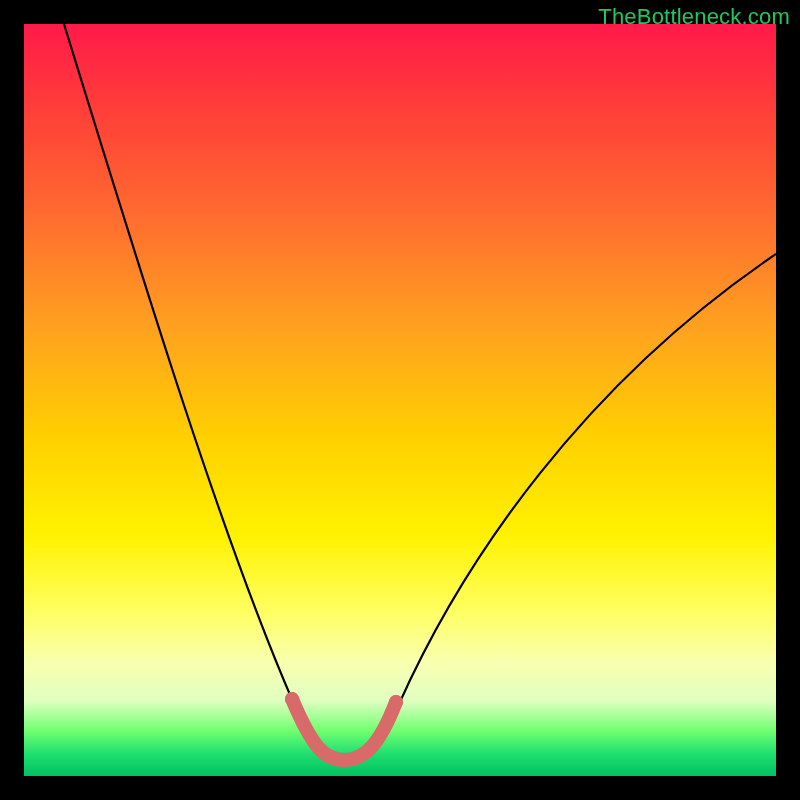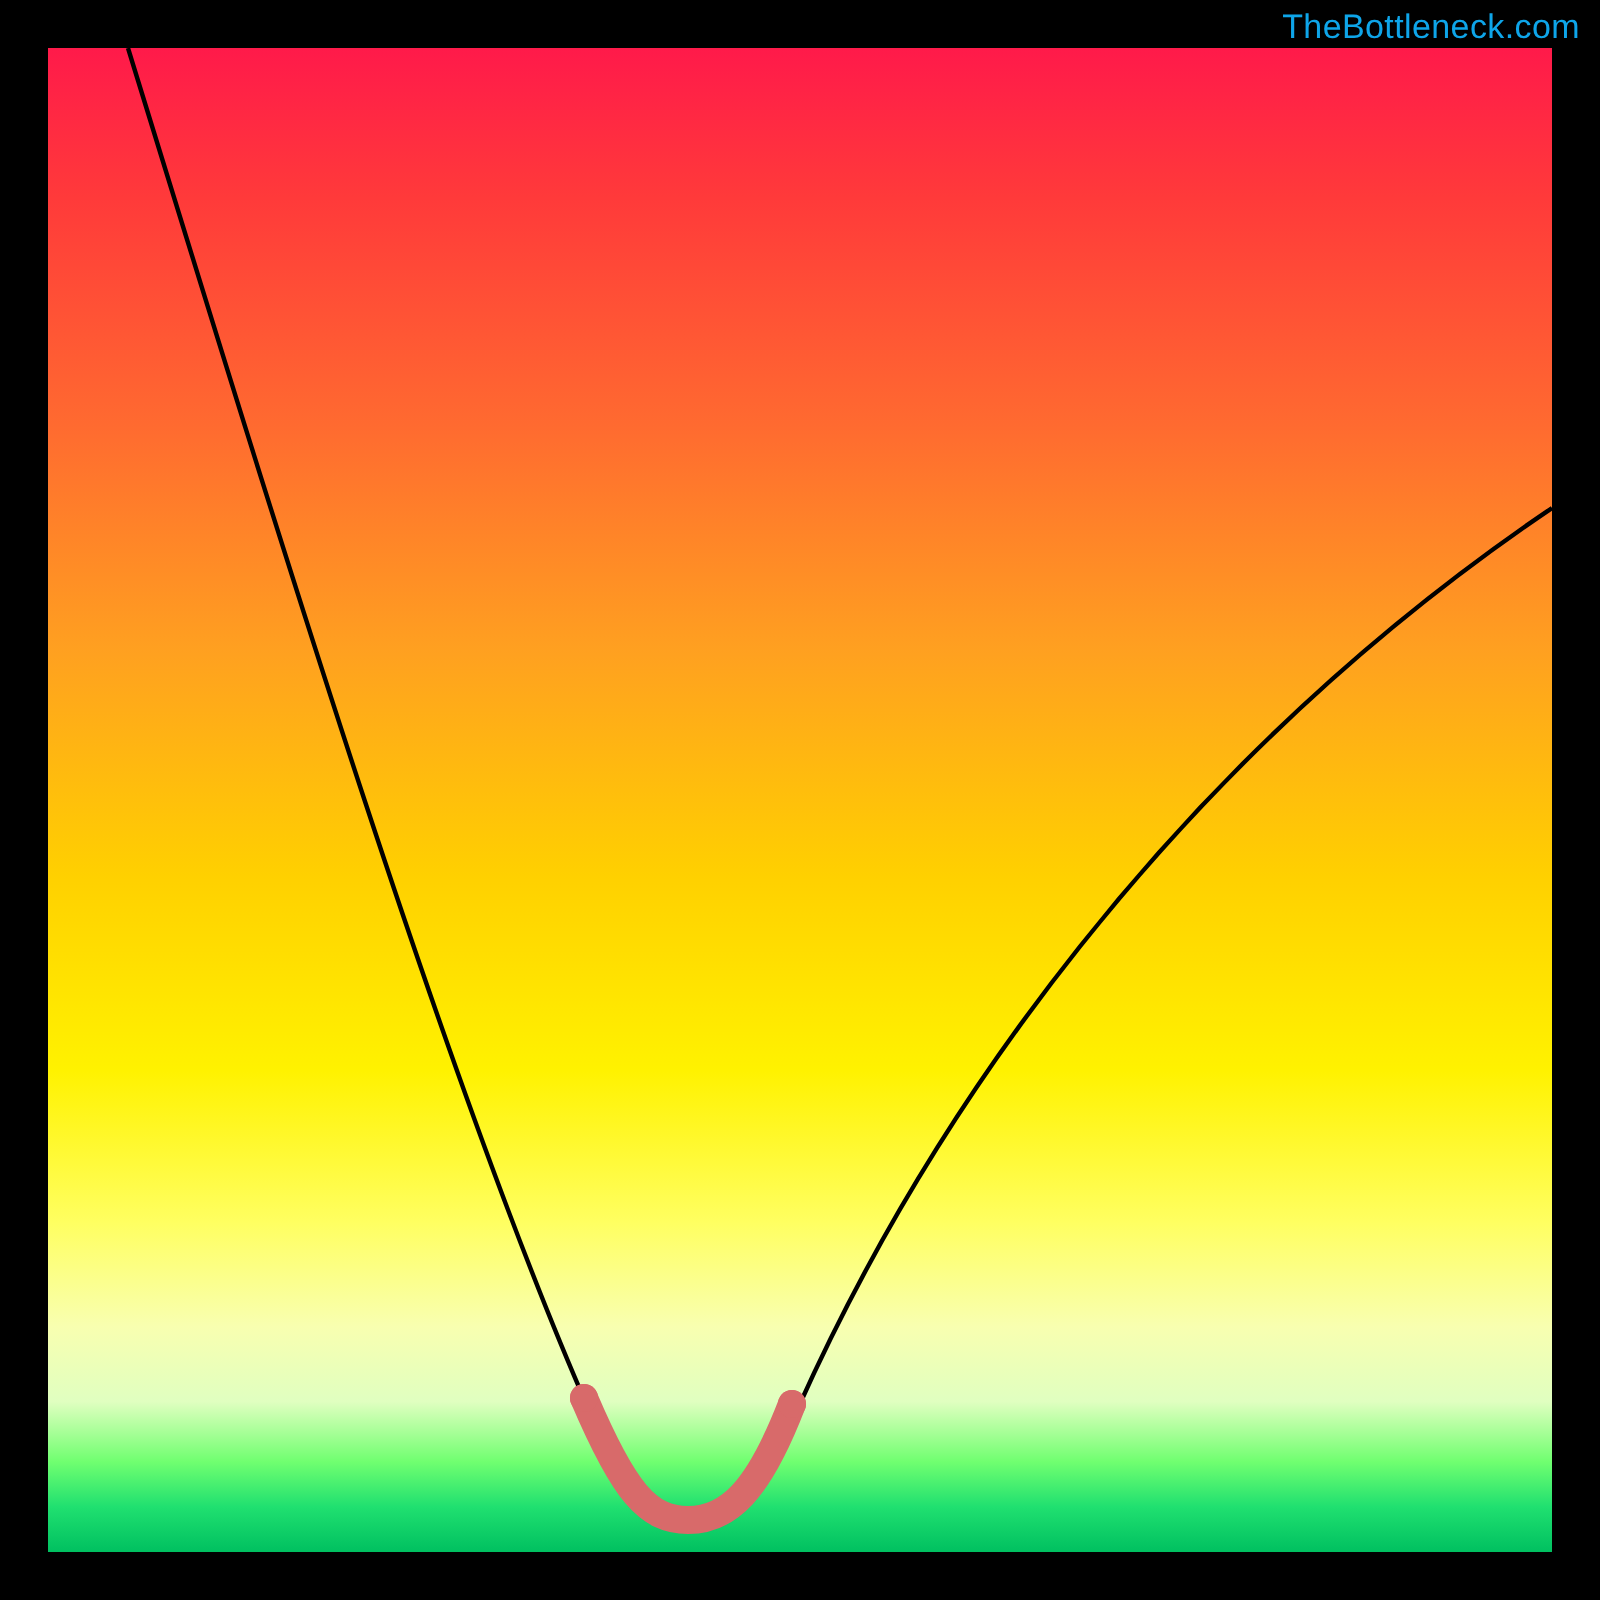--- a/index.html
+++ b/index.html
@@ -29,22 +29,22 @@
       #e0ffc0 90%,
       #70ff70 94%,
       #20e070 97%,
       #00c060 100%
     );
   }
   .credit {
     position: absolute;
     top: 4px;
     right: 10px;
-    color: #0ea5e9;
-    font-size: 17px;
+    color: #22c55e;
+    font-size: 22px;
     font-weight: 500;
     letter-spacing: 0.2px;
   }
   svg.curve {
     position: absolute;
     left: 0;
     top: 0;
     width: 752px;
     height: 752px;
   }

